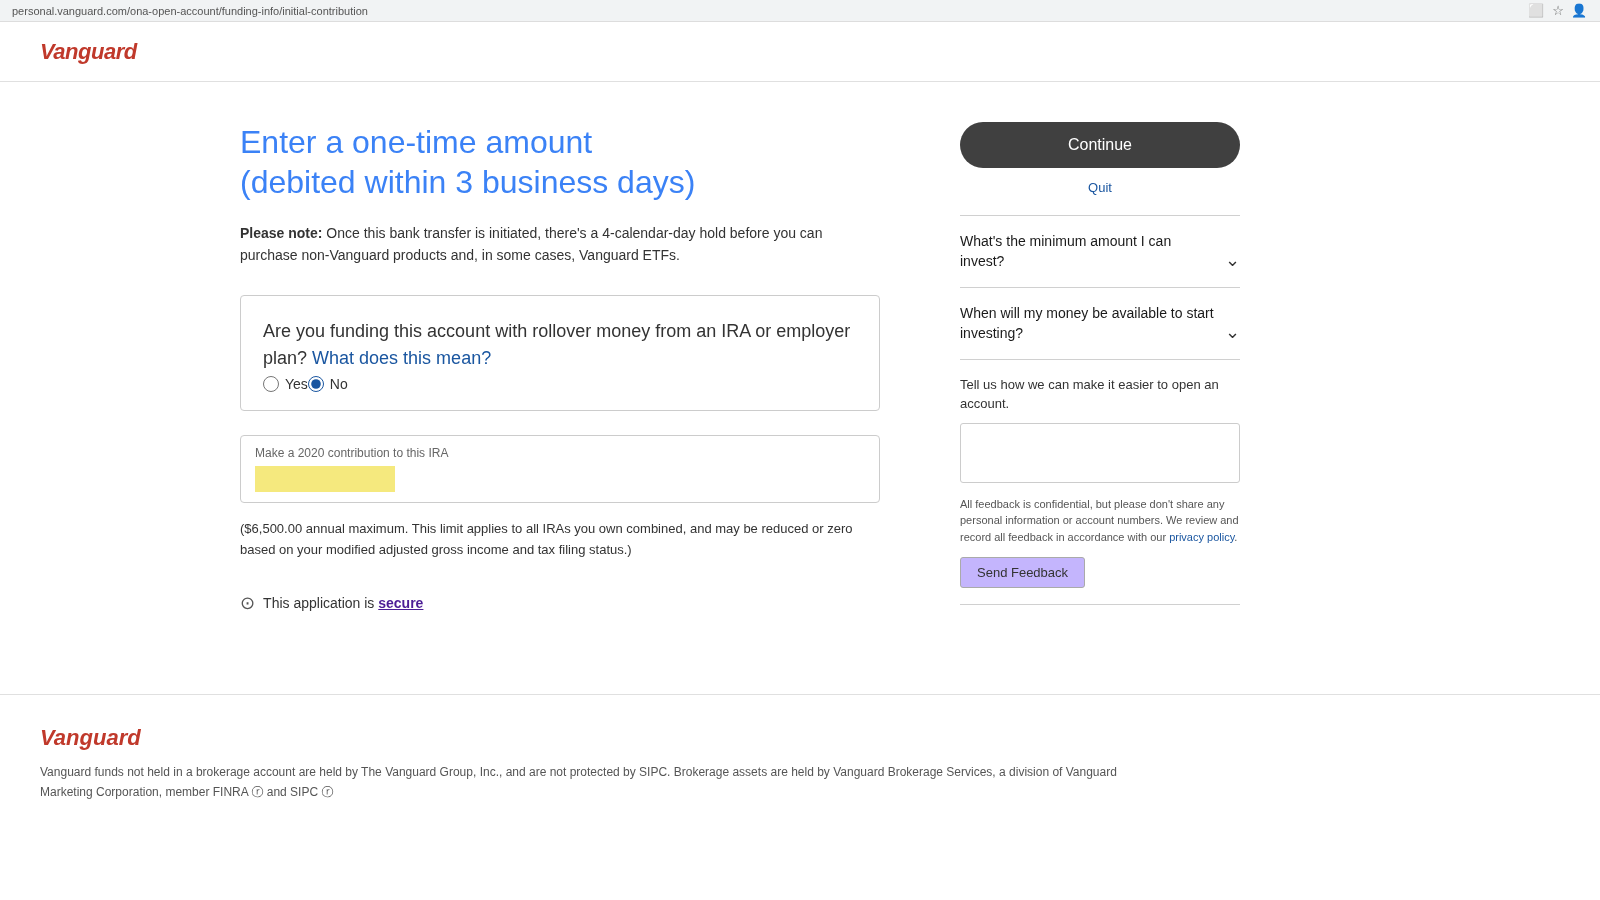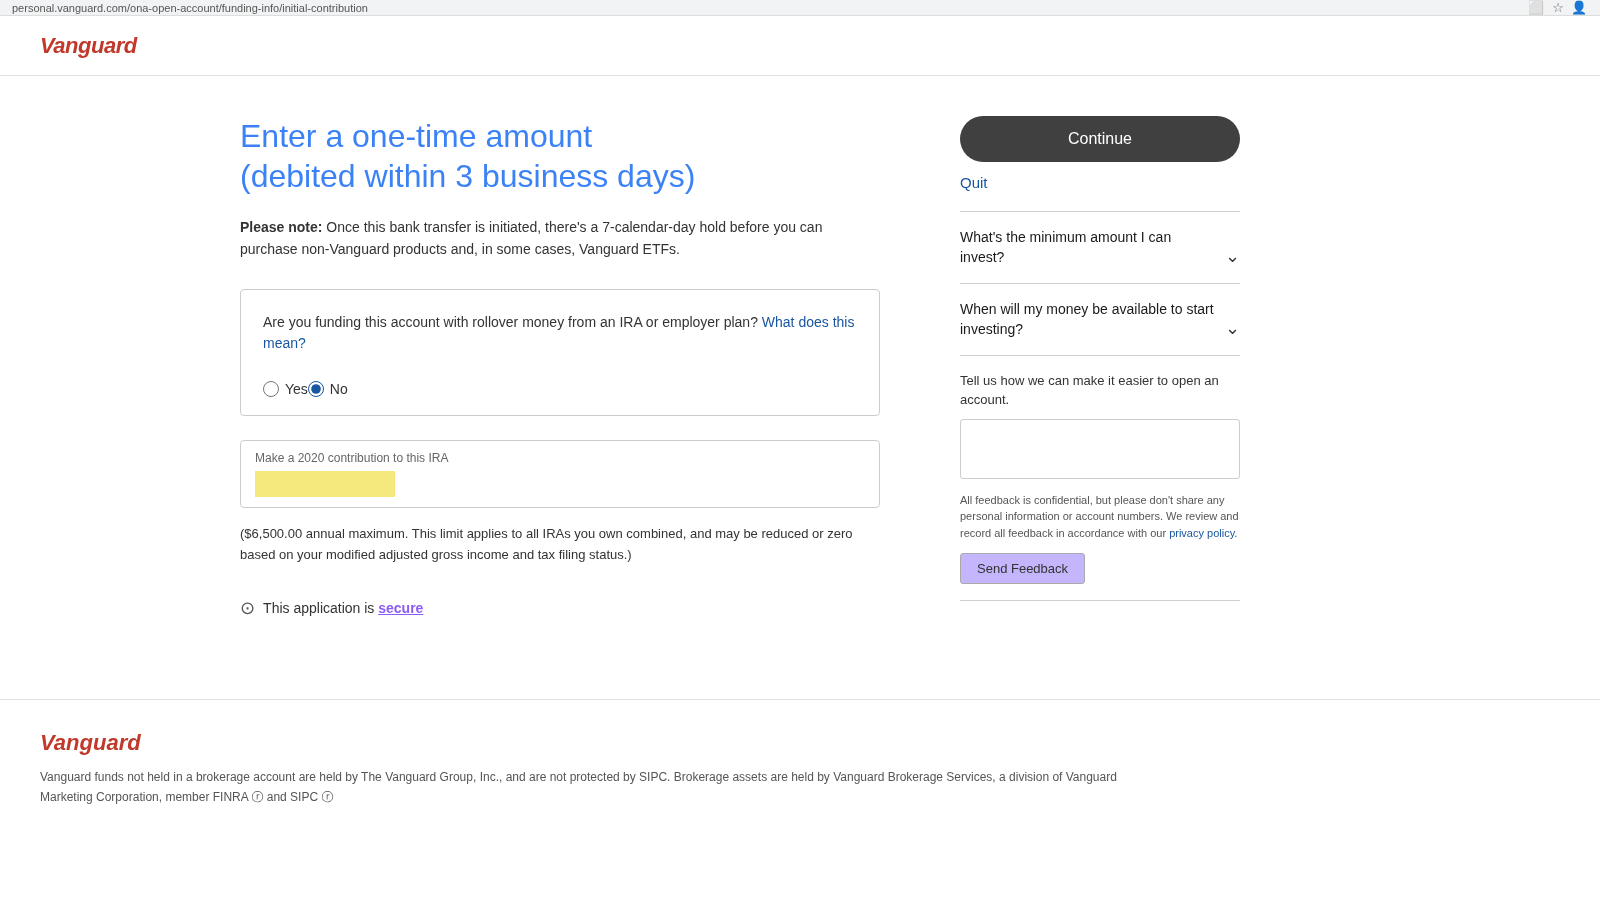--- a/index.html
+++ b/index.html
@@ -6,21 +6,21 @@
     body {
       font-family: -apple-system, BlinkMacSystemFont, 'Segoe UI', Arial, sans-serif;
       background: #ffffff;
       color: #333333;
       font-size: 14px;
     }
 
     
     .browser-bar {
       background: #f1f3f4;
-      height: 16px;
+      height: 22px;
       display: flex;
       align-items: center;
       padding: 0 12px;
       border-bottom: 1px solid #ddd;
     }
     .browser-url {
       font-size: 11px;
       color: #555;
     }
     .browser-icons {
@@ -84,24 +84,24 @@
 
     
     .question-box {
       border: 1px solid #cccccc;
       border-radius: 4px;
       padding: 22px 22px 18px 22px;
       margin-bottom: 24px;
       background: #fff;
     }
     .question-box p {
-      font-size: 14px;
+      font-size: 18px;
       color: #333;
       line-height: 1.5;
-      margin-bottom: 27px;
+      margin-bottom: 4px;
     }
     .question-box a {
       color: #1a56a0;
       text-decoration: none;
     }
 
     .radio-group {
       display: flex;
       align-items: center;
     }
@@ -164,21 +164,21 @@
       gap: 8px;
       font-size: 14px;
       color: #333;
     }
     .secure-badge .shield-icon {
       color: #555;
       font-size: 18px;
     }
     .secure-link {
       font-weight: bold;
-      color: #8b5cf6;
+      color: #4c1d95;
     }
 
     
     .sidebar {
       width: 280px;
       flex-shrink: 0;
     }
 
     .continue-btn {
       width: 100%;
@@ -188,22 +188,23 @@
       border-radius: 24px;
       padding: 14px 0;
       font-size: 16px;
       font-weight: 500;
       cursor: pointer;
       margin-bottom: 12px;
     }
 
     .quit-link {
       display: block;
+      text-align: center;
       color: #1a56a0;
-      font-size: 15px;
+      font-size: 13px;
       text-decoration: none;
       font-weight: 500;
       margin-bottom: 20px;
     }
 
     .sidebar-divider {
       border: none;
       border-top: 1px solid #d0d0d0;
       margin-bottom: 0;
     }
@@ -315,21 +316,21 @@
 <div class="page-wrapper">
 
   <div class="main-content">
 
     <h1 class="page-title">
       <span>Enter a one-time amount</span><br>
       <span>(debited within 3 business days)</span>
     </h1>
 
     <p class="note-text">
-      <strong>Please note:</strong><span> Once this bank transfer is initiated, there's a 7-calendar-day hold before you can purchase non-Vanguard products and, in some cases, Vanguard ETFs.</span>
+      <strong>Please note:</strong><span> Once this bank transfer is initiated, there's a 4-calendar-day hold before you can purchase non-Vanguard products and, in some cases, Vanguard ETFs.</span>
     </p>
 
     <div class="question-box">
       <p>
         <span>Are you funding this account with rollover money from an IRA or employer plan?</span>
         <a href="#">What does this mean?</a>
       </p>
       <div class="radio-group">
         <label class="radio-option">
           <input type="radio" class="radio-input" name="rollover" value="yes" style="">

